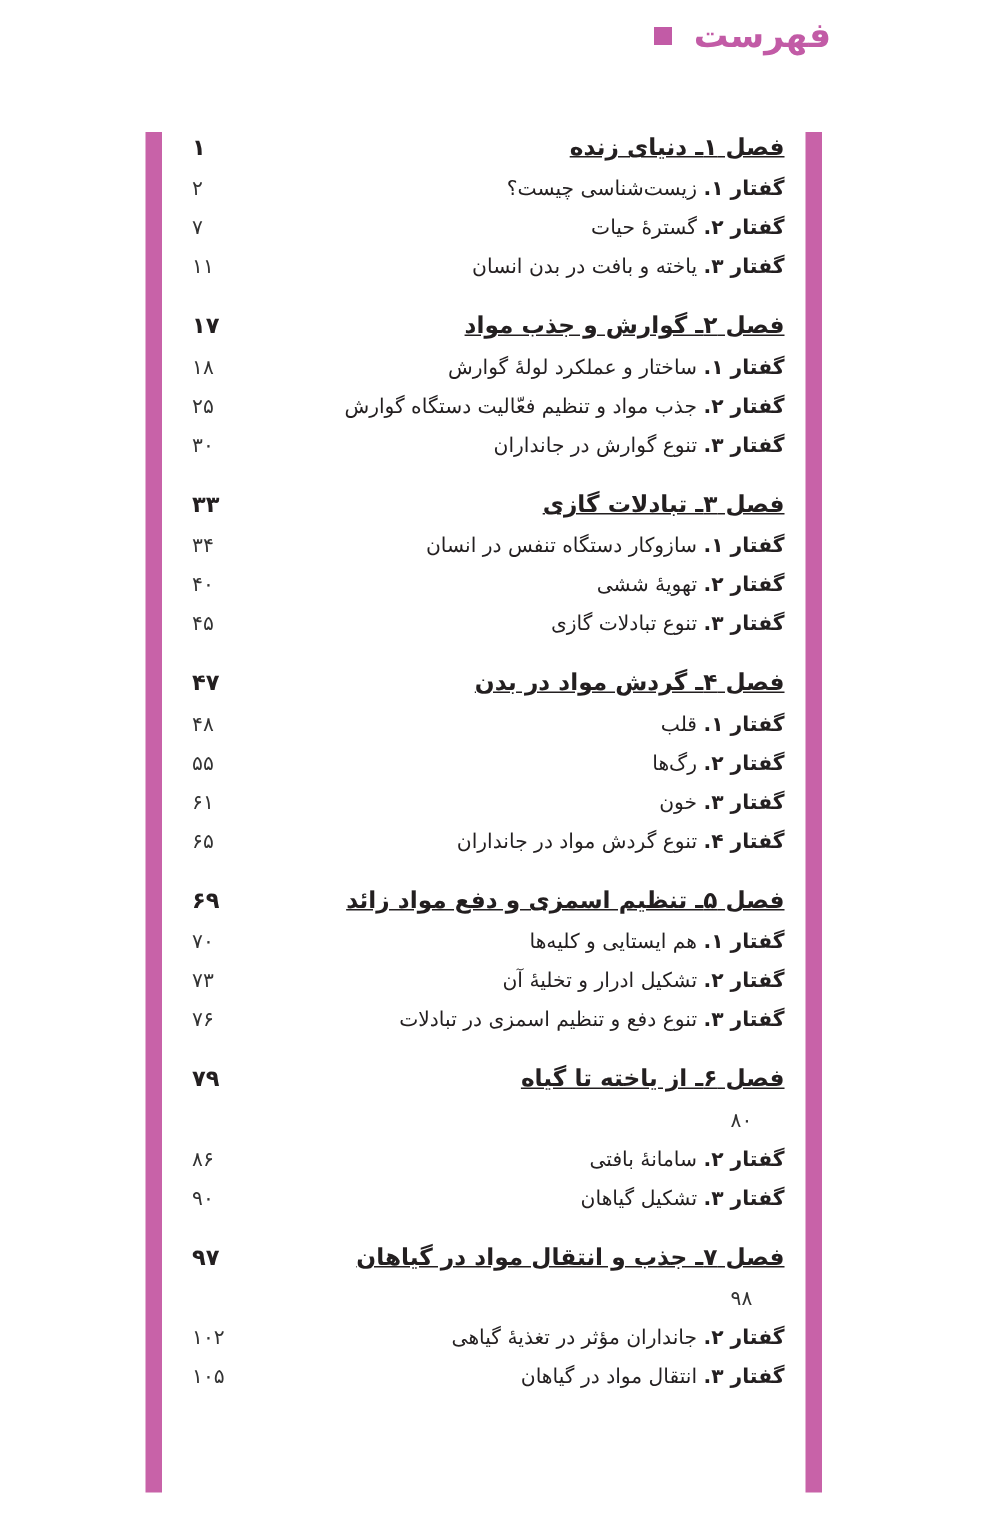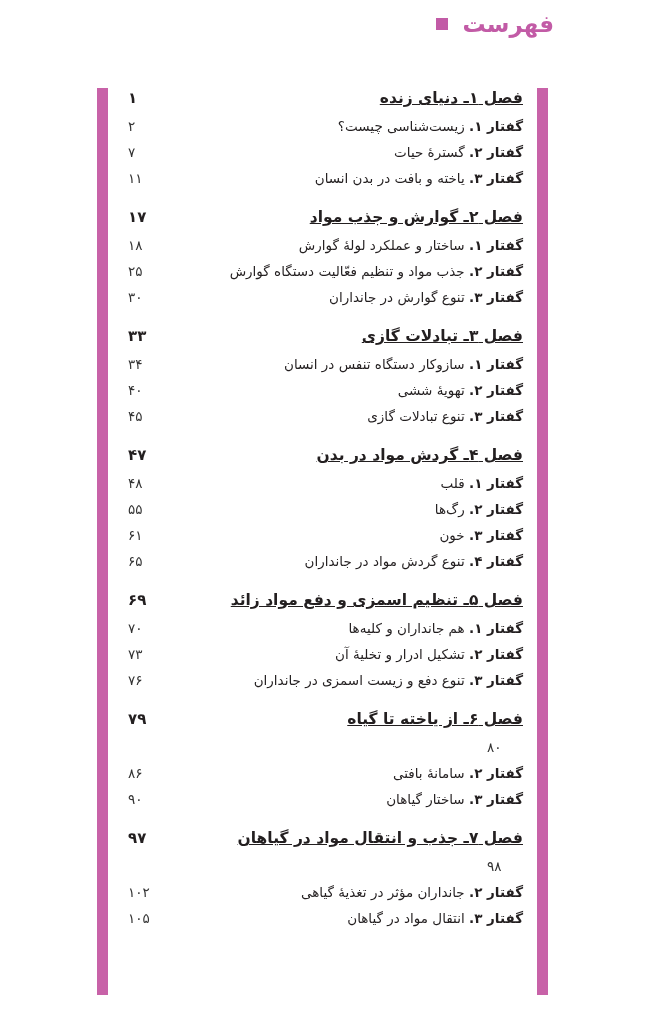--- a/index.html
+++ b/index.html
@@ -195,47 +195,47 @@
       <span class="section-page">۶۵</span>
     </div>
   </div>
 
   <div class="chapter">
     <div class="row chapter-row">
       <span class="chapter-title">فصل ۵ـ تنظیم اسمزی و دفع مواد زائد</span>
       <span class="chapter-page">۶۹</span>
     </div>
     <div class="row">
-      <span class="section-text"><span class="section-prefix">گفتار ۱.</span> <span class="section-title">هم جانداران و کلیه‌ها</span></span>
+      <span class="section-text"><span class="section-prefix">گفتار ۱.</span> <span class="section-title">هم ایستایی و کلیه‌ها</span></span>
       <span class="section-page">۷۰</span>
     </div>
     <div class="row">
       <span class="section-text"><span class="section-prefix">گفتار ۲.</span> <span class="section-title">تشکیل ادرار و تخلیۀ آن</span></span>
       <span class="section-page">۷۳</span>
     </div>
     <div class="row">
-      <span class="section-text"><span class="section-prefix">گفتار ۳.</span> <span class="section-title">تنوع دفع و زیست اسمزی در جانداران</span></span>
+      <span class="section-text"><span class="section-prefix">گفتار ۳.</span> <span class="section-title">تنوع دفع و تنظیم اسمزی در تبادلات</span></span>
       <span class="section-page">۷۶</span>
     </div>
   </div>
 
   <div class="chapter">
     <div class="row chapter-row">
       <span class="chapter-title">فصل ۶ـ از یاخته تا گیاه</span>
       <span class="chapter-page">۷۹</span>
     </div>
     <div class="row">
       <span class="section-page">۸۰</span>
     </div>
     <div class="row">
       <span class="section-text"><span class="section-prefix">گفتار ۲.</span> <span class="section-title">سامانۀ بافتی</span></span>
       <span class="section-page">۸۶</span>
     </div>
     <div class="row">
-      <span class="section-text"><span class="section-prefix">گفتار ۳.</span> <span class="section-title">ساختار گیاهان</span></span>
+      <span class="section-text"><span class="section-prefix">گفتار ۳.</span> <span class="section-title">تشکیل گیاهان</span></span>
       <span class="section-page">۹۰</span>
     </div>
   </div>
 
   <div class="chapter">
     <div class="row chapter-row">
       <span class="chapter-title">فصل ۷ـ جذب و انتقال مواد در گیاهان</span>
       <span class="chapter-page">۹۷</span>
     </div>
     <div class="row">

